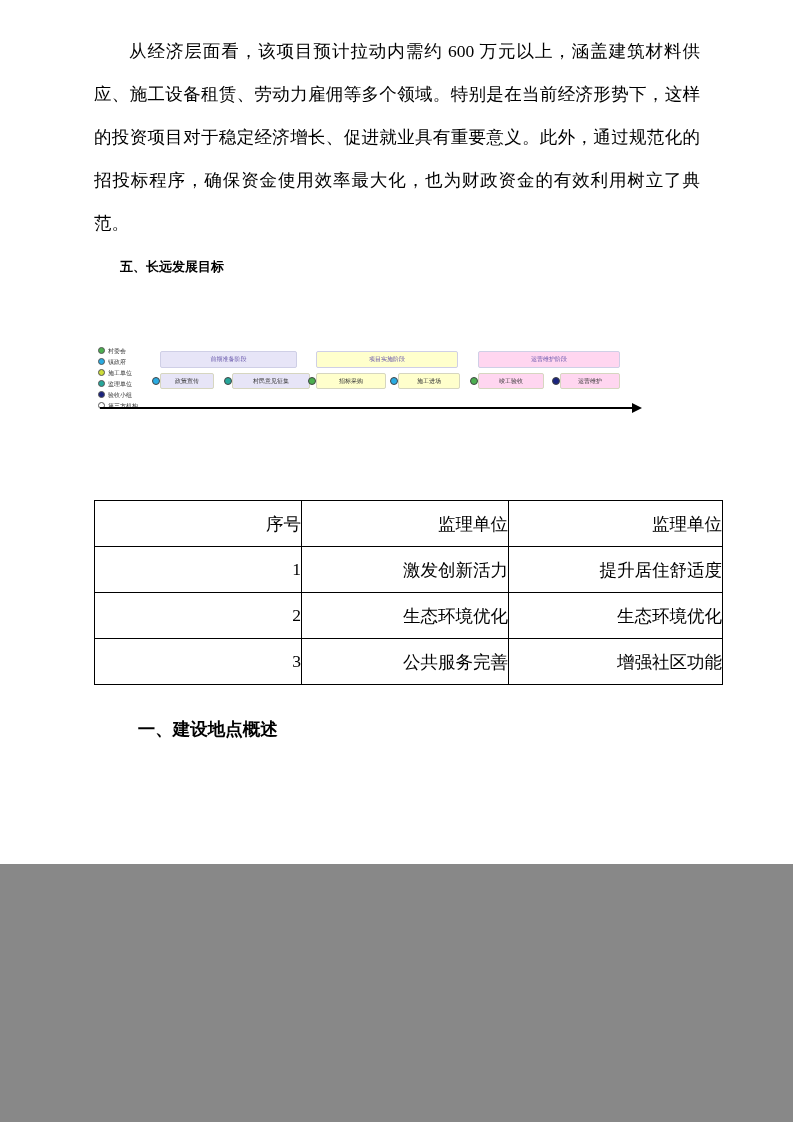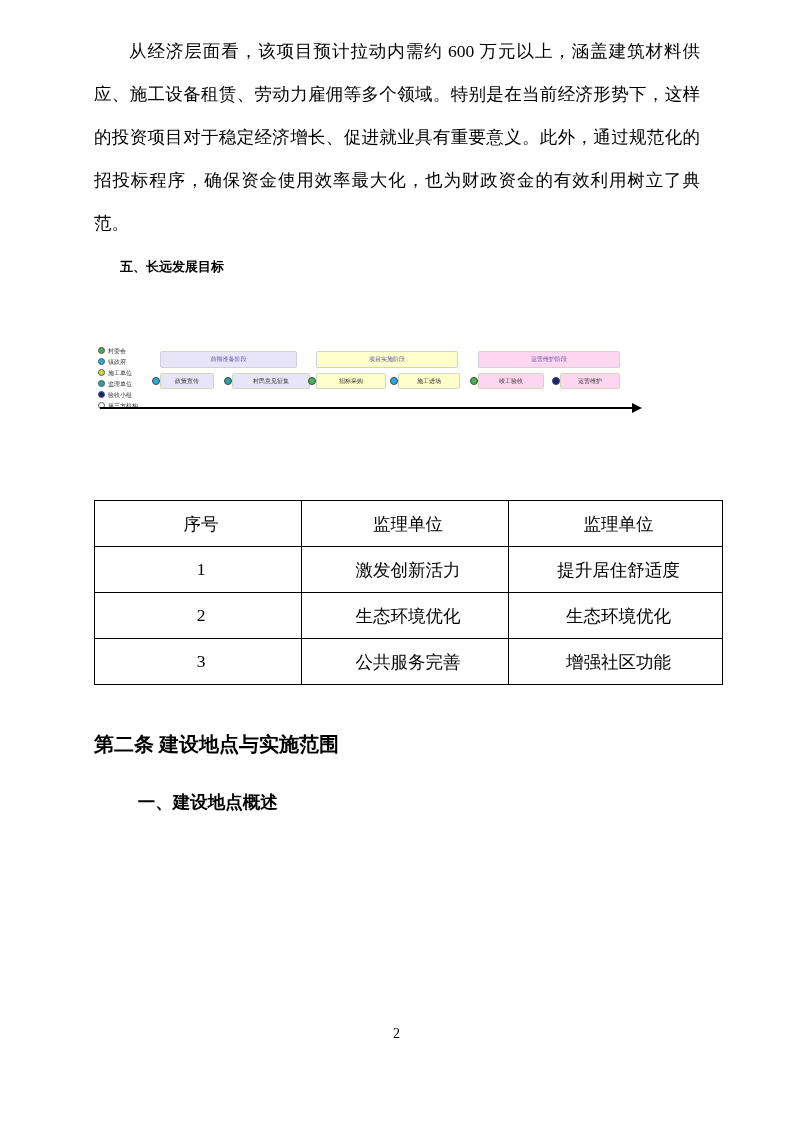--- a/index.html
+++ b/index.html
@@ -1,17 +1,17 @@
 <!DOCTYPE html>
 <html><head>
 <meta charset="utf-8">
 <style>
   html,body{margin:0;padding:0;background:#888;}
   .page{
-    width:793px;height:1122px;background:#ffffff;position:relative;
+    width:793px;height:864px;background:#ffffff;position:relative;
     margin:0 auto;overflow:hidden;
     font-family:"Liberation Serif","DejaVu Serif",serif;color:#000;
   }
   .content{padding:30px 93px 0 94px;}
   .body-par{
     font-size:17.5px;line-height:43px;text-align:justify;
     margin:0;text-indent:2em;font-weight:400;
   }
   .h-level2{
     font-size:13px;line-height:43px;font-weight:700;
@@ -41,21 +41,21 @@
   .ph-c-s2{left:462px;width:58px;}  .dot-c2{left:454px;}
   .timeline-arrow{position:absolute;left:2px;top:64px;width:533px;height:1.5px;background:#000;}
   .timeline-arrow:after{
     content:"";position:absolute;right:-9px;top:-4px;
     border-left:10px solid #000;border-top:5px solid transparent;border-bottom:5px solid transparent;
   }
   
   table.doc-table{border-collapse:collapse;margin-top:73px;table-layout:fixed;width:607px;}
   table.doc-table td{
     border:1px solid #000;font-size:17.5px;font-weight:400;
-    padding:0 0 0 6px;height:45px;vertical-align:middle;text-align:center;
+    padding:0 0 0 6px;height:45px;vertical-align:middle;text-align:right;
   }
   .col1{width:200px;} .col2{width:200px;} .col3{width:207px;}
   
   .h-article{font-size:20px;font-weight:700;margin:45px 0 0 0;line-height:28px;}
   .h-sub{font-size:17.5px;font-weight:700;margin:32px 0 0 0;text-indent:2.5em;line-height:24px;}
   .page-number{position:absolute;left:0;top:1026px;width:100%;text-align:center;
     font-size:14px;font-weight:400;}
 </style>
 </head>
 <body>
@@ -135,20 +135,19 @@
         <td>生态环境优化</td>
       </tr>
       <tr>
         <td>3</td>
         <td>公共服务完善</td>
         <td>增强社区功能</td>
       </tr>
     </tbody>
       </table>
 
-    <p class="h-article">第二条 建设地点与实施范围</p>
 
     <p class="h-sub">一、建设地点概述</p>
 
   </div>
 
   <div class="page-number">2</div>
 </div>
 
 </body></html>

